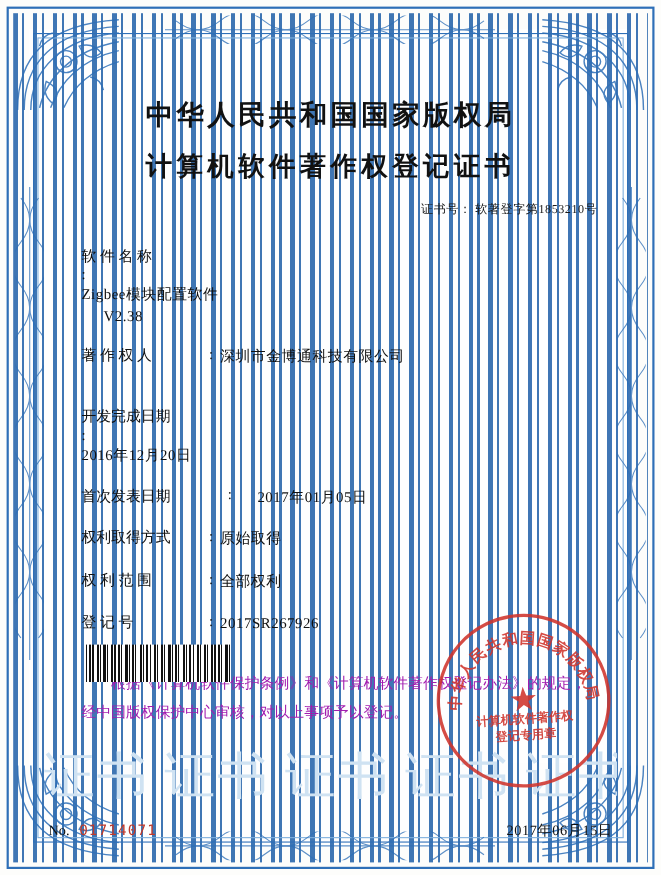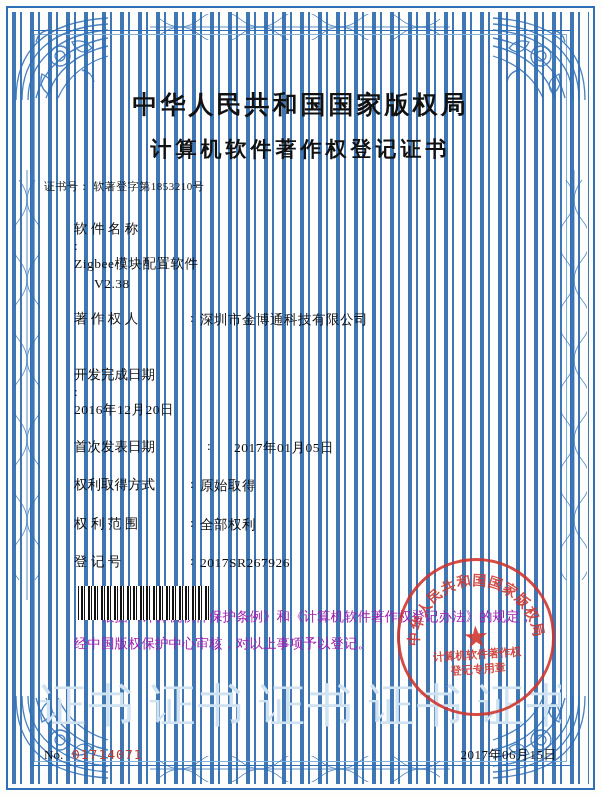--- a/index.html
+++ b/index.html
@@ -112,29 +112,29 @@
     text-align: center;
     font-size: 25px;
     letter-spacing: 3px;
     color: #111111;
     font-weight: bold;
     font-family: "Liberation Serif", "DejaVu Serif", serif;
   }
   .title2 {
     margin-top: 14px;
     text-align: center;
-    font-size: 21px;
+    font-size: 24px;
     letter-spacing: 4px;
     color: #111111;
     font-weight: bold;
   }
 
   .cert-no {
     margin-top: 16px;
-    text-align: left;
+    text-align: right;
     padding-right: 14px;
     font-size: 11px;
     color: #1a1a1a;
     letter-spacing: 0.5px;
   }
 
   .fields {
     margin-top: 12px;
     padding-left: 30px;
     padding-right: 20px;

